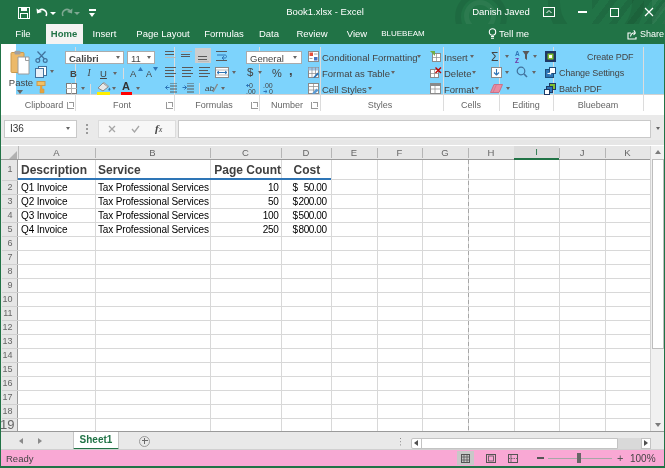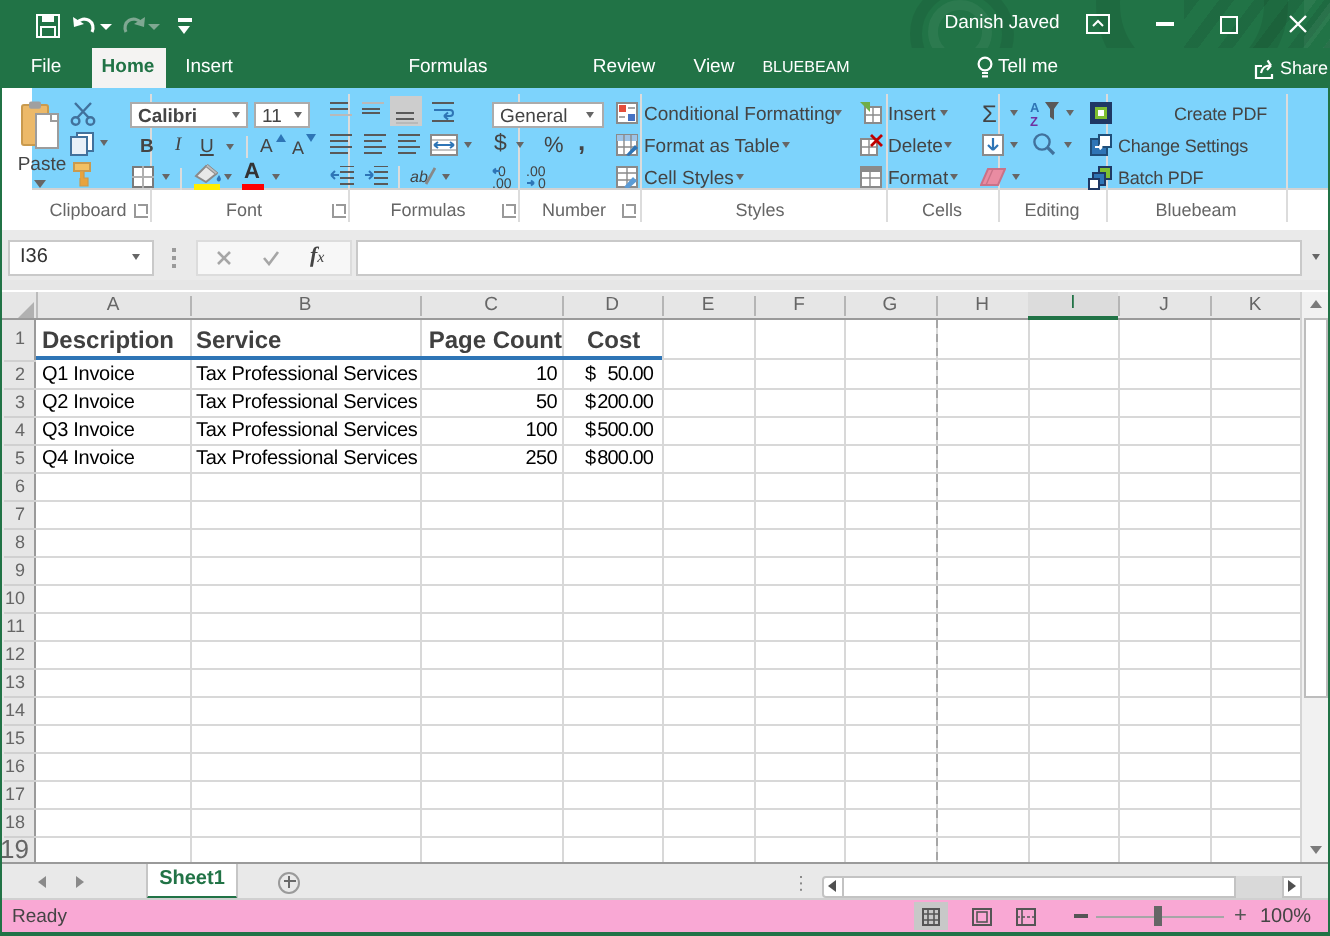--- a/index.html
+++ b/index.html
@@ -29,37 +29,40 @@
 <path d="M0.5 0.5 L1 5.5 L6 4 Z" fill="#fff"></path>
 </svg>
 <div class="abs" style="left:50px;top:12px;width:0;height:0;border-left:3px solid transparent;border-right:3px solid transparent;border-top:3.5px solid #fff;"></div>
 <svg class="abs" style="left:60px;top:8px" width="13" height="11" viewBox="0 0 13 11">
 <path d="M10.5 3.5 C9 1.5 6.5 1 4.5 2.2 C2.5 3.4 2 6 3 8" fill="none" stroke="#7fa892" stroke-width="1.6"></path>
 <path d="M12.5 0.5 L12 5.5 L7 4 Z" fill="#7fa892"></path>
 </svg>
 <div class="abs" style="left:74px;top:12px;width:0;height:0;border-left:3px solid transparent;border-right:3px solid transparent;border-top:3.5px solid #7fa892;"></div>
 <div class="abs" style="left:89px;top:9px;width:7px;height:1.5px;background:#fff;"></div>
 <div class="abs" style="left:89px;top:13px;width:0;height:0;border-left:3.5px solid transparent;border-right:3.5px solid transparent;border-top:4px solid #fff;"></div>
+<div class="abs" style="left:235px;top:6px;width:180px;text-align:center;font-size:9.5px;color:#fff;">Book1.xlsx - Excel</div>
 <div class="abs" style="left:468px;top:6px;width:66px;text-align:center;font-size:9.5px;color:#fff;">Danish Javed</div>
 <svg class="abs" style="left:543px;top:7px" width="12" height="10" viewBox="0 0 12 10">
 <rect x="0.5" y="0.5" width="11" height="9" fill="none" stroke="#fff"></rect>
 <path d="M3.5 6 L6 3.5 L8.5 6" fill="none" stroke="#fff"></path>
 </svg>
 <div class="abs" style="left:578px;top:11px;width:9px;height:1.5px;background:#fff;"></div>
 <div class="abs" style="left:610px;top:7.5px;width:7px;height:7px;border:1.2px solid #fff;"></div>
 <svg class="abs" style="left:644px;top:7px" width="10" height="10" viewBox="0 0 10 10">
 <path d="M1 1 L9 9 M9 1 L1 9" stroke="#fff" stroke-width="1.2"></path>
 </svg>
 </div>
 <div class="abs" style="left:0;top:24px;width:665px;height:20px;background:#217346;">
 <div class="abs" style="left:45.5px;top:0;width:37px;height:20px;background:#f4f3f2;"></div>
 <div class="abs" style="left:45.5px;top:0;width:37px;height:20px;line-height:20px;text-align:center;font-size:9.5px;font-weight:bold;color:#217346;">Home</div>
 <div class="abs" style="left:-27.0px;top:0;width:100px;height:20px;line-height:20px;text-align:center;font-size:9.5px;color:#fff;">File</div>
 <div class="abs" style="left:54.5px;top:0;width:100px;height:20px;line-height:20px;text-align:center;font-size:9.5px;color:#fff;">Insert</div>
+<div class="abs" style="left:113.0px;top:0;width:100px;height:20px;line-height:20px;text-align:center;font-size:9.5px;color:#fff;">Page Layout</div>
 <div class="abs" style="left:174.0px;top:0;width:100px;height:20px;line-height:20px;text-align:center;font-size:9.5px;color:#fff;">Formulas</div>
+<div class="abs" style="left:219.0px;top:0;width:100px;height:20px;line-height:20px;text-align:center;font-size:9.5px;color:#fff;">Data</div>
 <div class="abs" style="left:262.0px;top:0;width:100px;height:20px;line-height:20px;text-align:center;font-size:9.5px;color:#fff;">Review</div>
 <div class="abs" style="left:307.0px;top:0;width:100px;height:20px;line-height:20px;text-align:center;font-size:9.5px;color:#fff;">View</div>
 <div class="abs" style="left:353.0px;top:0;width:100px;height:20px;line-height:20px;text-align:center;font-size:8px;color:#fff;">BLUEBEAM</div>
 <svg class="abs" style="left:488px;top:4px" width="9" height="13" viewBox="0 0 9 13">
 <circle cx="4.5" cy="4" r="3.2" fill="none" stroke="#fff" stroke-width="1.1"></circle>
 <path d="M3 8.5 H6 M3 10.2 H6" stroke="#fff" stroke-width="1.1"></path>
 </svg>
 <div class="abs" style="left:499px;top:0;width:40px;height:20px;line-height:20px;font-size:9.5px;color:#fff;">Tell me</div>
 <svg class="abs" style="left:627px;top:5px" width="13" height="11" viewBox="0 0 13 11">
 <path d="M4 4 H1 V10 H9 V8" fill="none" stroke="#fff" stroke-width="1.1"></path>

